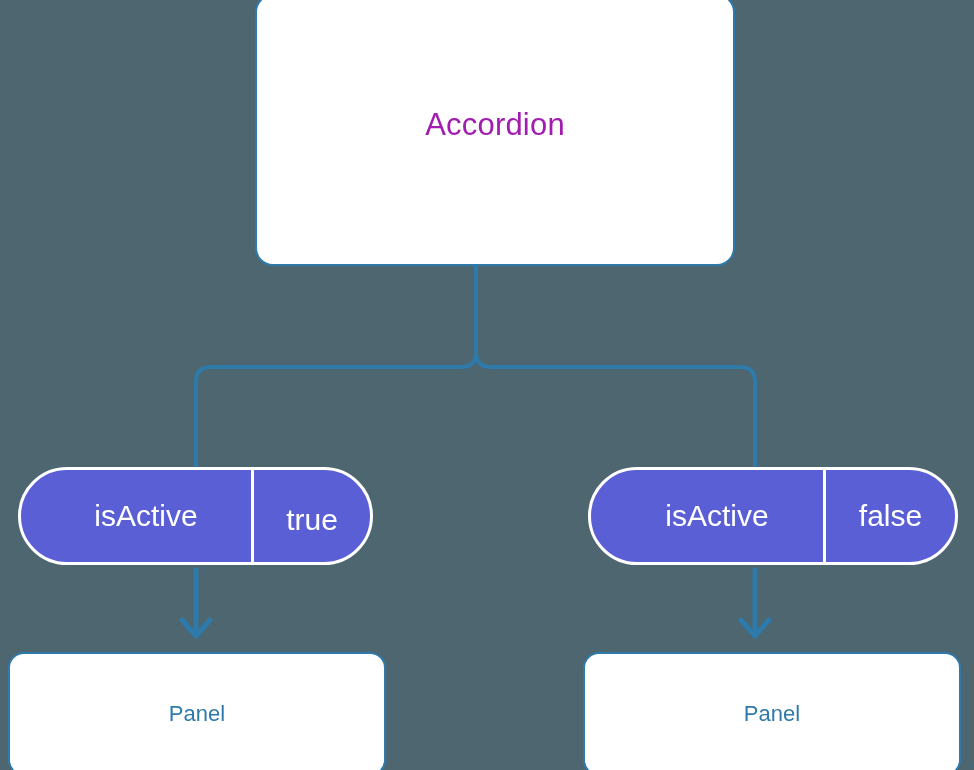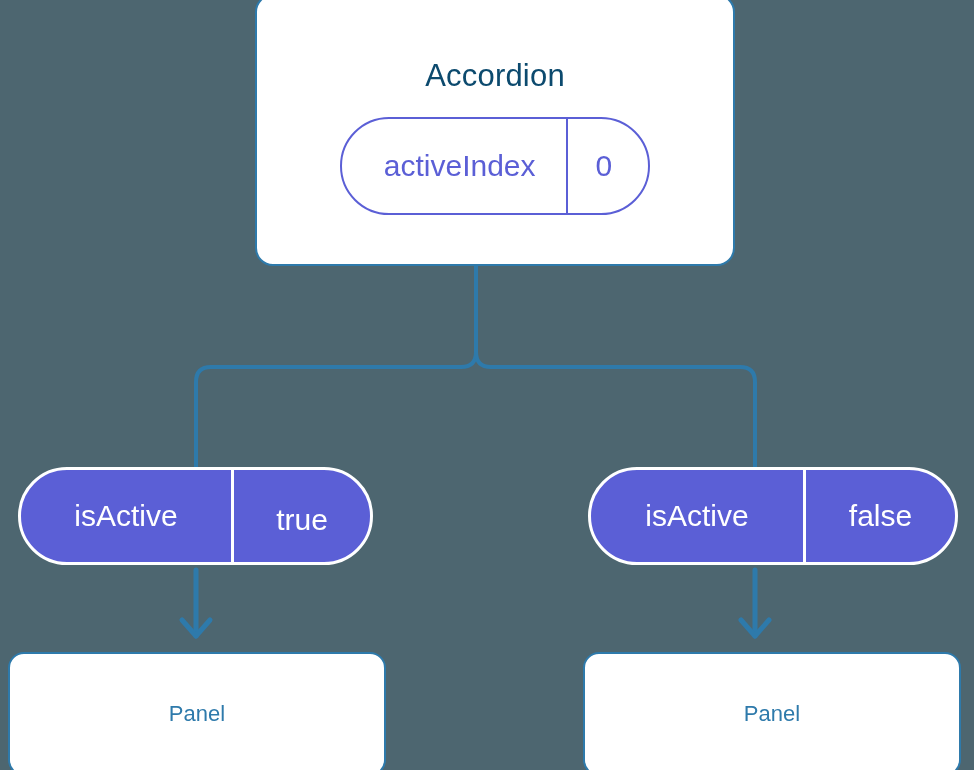--- a/index.html
+++ b/index.html
@@ -49,21 +49,21 @@
     border-top-left-radius: 18px;
     border-top-right-radius: 18px;
     border-bottom-left-radius: 18px;
     border-bottom-right-radius: 18px;
     display: flex;
     flex-direction: column;
     align-items: center;
     justify-content: center;
   }
   #root-card .card-title {
-    color: #0c4a6e;
+    color: #a21caf;
     font-size: 31px;
     line-height: 1;
     letter-spacing: 0.2px;
     margin-top: 14px;
     margin-bottom: 26px;
     white-space: nowrap;
   }
 
   
   .pill-outline {
@@ -111,20 +111,21 @@
     border-radius: 50px;
     box-sizing: border-box;
   }
   .pill-filled .pill-key {
     display: flex;
     align-items: center;
     justify-content: center;
     color: #ffffff;
     font-size: 30px;
     white-space: nowrap;
+    padding-left: 20px;
   }
   .pill-filled .pill-sep {
     width: 3px;
     background: #ffffff;
     flex: 0 0 3px;
   }
   .pill-filled .pill-val {
     display: flex;
     align-items: center;
     justify-content: center;
@@ -168,25 +169,20 @@
     <path d="M196 570 L196 636" stroke="#2e7aab" stroke-width="5" stroke-linecap="round"></path>
     <path d="M182 620 L196 636 L210 620" stroke="#2e7aab" stroke-width="5" fill="none" stroke-linecap="round" stroke-linejoin="round"></path>
 
     <path d="M755 570 L755 636" stroke="#2e7aab" stroke-width="5" stroke-linecap="round"></path>
     <path d="M741 620 L755 636 L769 620" stroke="#2e7aab" stroke-width="5" fill="none" stroke-linecap="round" stroke-linejoin="round"></path>
   </svg>
 
   <div class="card" id="root-card">
     <div class="card-title">Accordion</div>
 
-    <div class="pill-outline">
-      <div class="pill-key">activeIndex</div>
-      <div class="pill-sep"></div>
-      <div class="pill-val">0</div>
-    </div>
   </div>
 
   <div class="pill-filled" id="pill-left">
     <div class="pill-key">isActive</div>
     <div class="pill-sep"></div>
     <div class="pill-val">true</div>
   </div>
 
   <div class="pill-filled" id="pill-right">
     <div class="pill-key">isActive</div>

